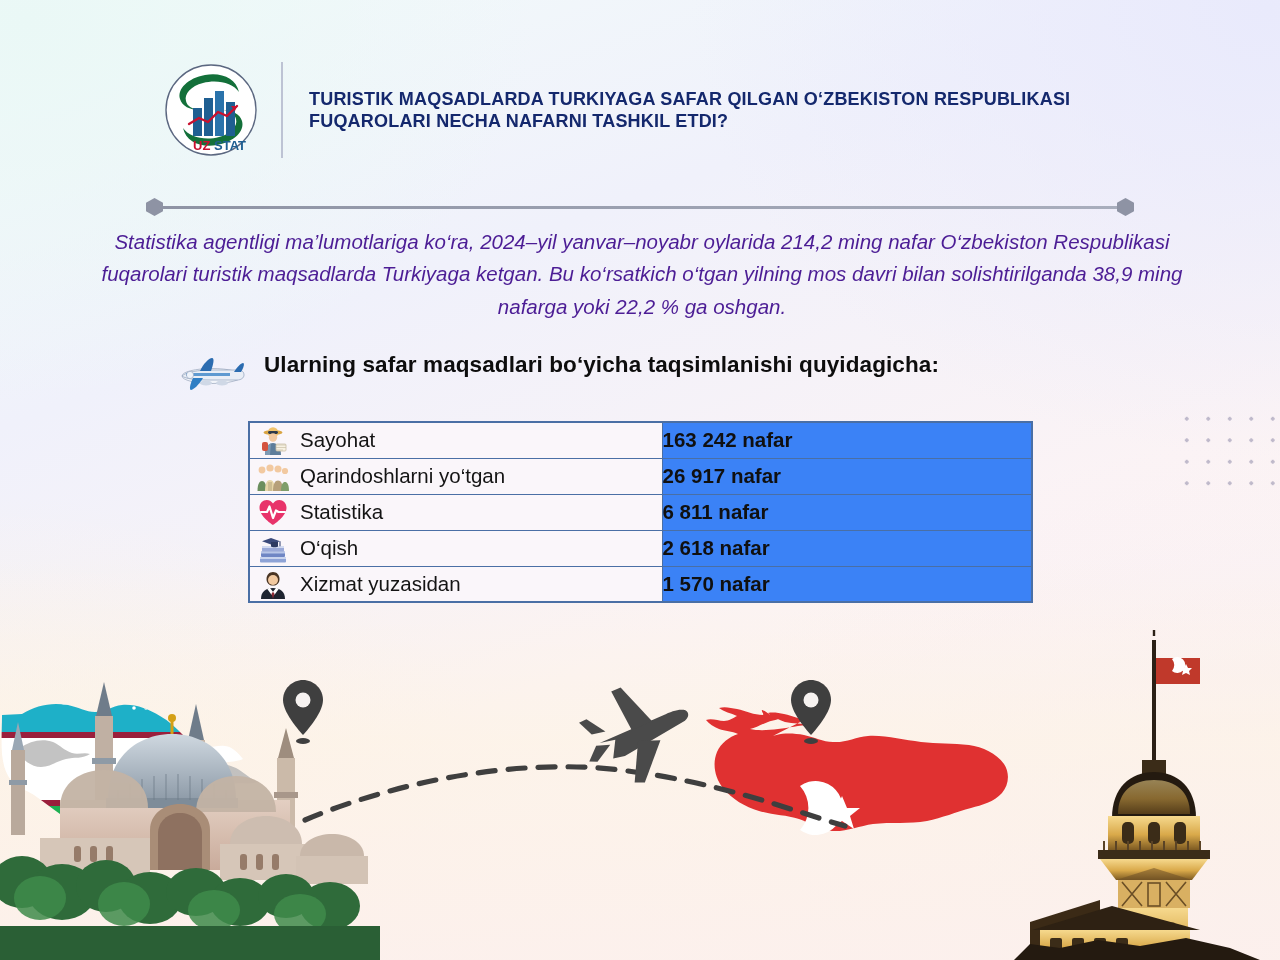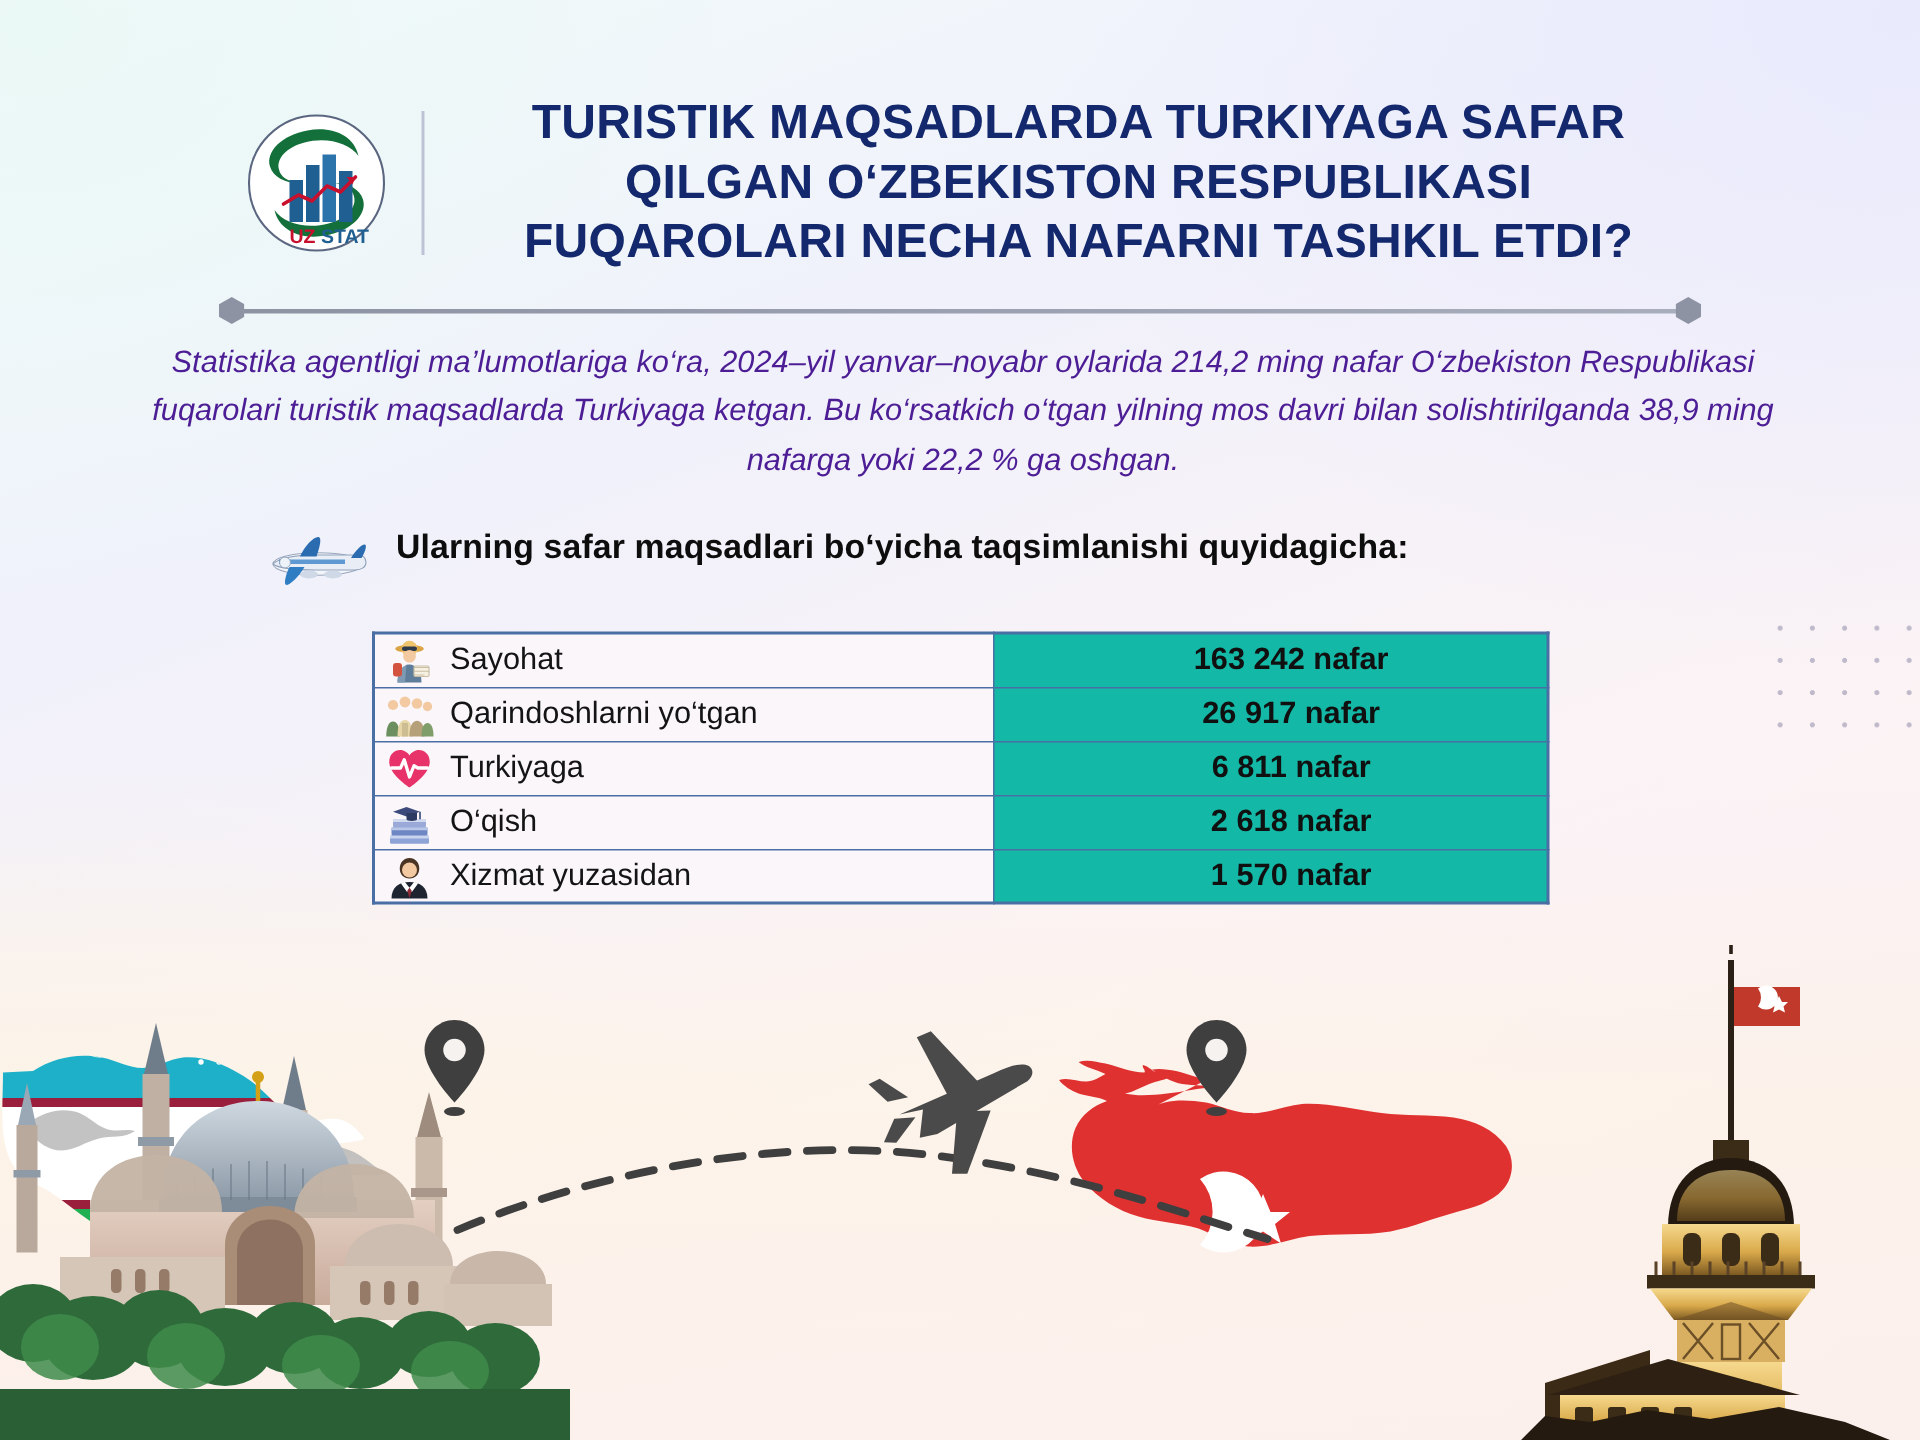--- a/index.html
+++ b/index.html
@@ -21,44 +21,44 @@
   #bg-warm{position:absolute;left:0;right:0;top:560px;height:400px;
     background:linear-gradient(180deg, rgba(253,246,232,0) 0%, rgba(253,243,230,.75) 45%, rgba(252,240,236,.9) 100%);}
   
   #dot-grid{position:absolute;left:1176px;top:408px;width:104px;height:92px;
     background-image:radial-gradient(#8e8aa8 1.6px, transparent 1.7px);
     background-size:21.5px 21.5px;opacity:.55;}
   
   #header{position:absolute;left:0;right:0;top:62px;display:flex;align-items:center;justify-content:center;gap:0;}
   #logo{width:96px;height:96px;position:relative;flex:0 0 auto;margin-left:12px;}
   #logo-sep{width:2px;height:96px;background:#bdc3d4;margin:0 26px 0 22px;flex:0 0 auto;}
-  #title{color:#14286d;font-weight:bold;font-size:32px;line-height:1.24;letter-spacing:.2px;
-    text-align:center;width:820px;}
+  #title{color:#14286d;font-weight:bold;font-size:18px;line-height:1.24;letter-spacing:.2px;
+    text-align:left;width:820px;}
   
   #divider{position:absolute;left:146px;top:198px;width:988px;height:18px;}
   #divider .bar{position:absolute;left:10px;right:10px;top:8px;height:3px;
     background:linear-gradient(90deg,#8e93a4,#a9aebd);border-radius:2px;}
   #divider .cap{position:absolute;top:0;width:17px;height:18px;background:#8e93a4;
     clip-path:polygon(50% 0,100% 27%,100% 73%,50% 100%,0 73%,0 27%);}
   #divider .cap.l{left:0;} #divider .cap.r{right:0;}
   
   #intro{position:absolute;left:92px;top:226px;width:1100px;text-align:center;
     font-style:italic;font-size:20.5px;line-height:1.58;color:#4c1d95;}
   
   #subtitle-row{position:absolute;left:170px;top:352px;display:flex;align-items:flex-start;gap:16px;}
   #plane-photo{width:78px;height:42px;position:relative;flex:0 0 auto;}
   #subtitle{font-size:22.5px;font-weight:bold;color:#0d0d0d;letter-spacing:.1px;}
   
   #table{position:absolute;left:248px;top:421px;width:785px;border:2px solid #4a6fa5;
     border-collapse:collapse;}
   #table tr{height:36px;}
   #table td{border:1.5px solid #4a6fa5;background:#faf6fa;}
   #table td.label{width:413px;padding-left:6px;}
-  #table td.value{text-align:center;font-weight:bold;font-size:20.5px;color:#101010;
-    background:#14b8a6;padding-left:28px;}
+  #table td.value{text-align:left;font-weight:bold;font-size:20.5px;color:#101010;
+    background:#3b82f6;}
   .cell-inner{display:flex;align-items:center;gap:10px;}
   .row-icon{width:34px;height:32px;flex:0 0 auto;position:relative;}
   .row-label{font-size:20.5px;color:#141414;}
   
   #scene{position:absolute;left:0;right:0;bottom:0;height:330px;}
   svg{display:block;}
 </style>
 </head>
 <body>
 
@@ -167,21 +167,21 @@
 
     <tr>
       <td class="label">
         <div class="cell-inner">
           <span class="row-icon">
             <svg viewBox="0 0 34 32" width="34" height="32" aria-hidden="true">
               <path d="M17 29S3.5 20.5 3.5 11.8C3.5 7 7 4 10.7 4c2.9 0 5 1.7 6.3 3.6C18.3 5.7 20.4 4 23.3 4 27 4 30.5 7 30.5 11.8 30.5 20.5 17 29 17 29z" fill="#e8336a"></path>
               <polyline points="5,16 11,16 13.5,10.5 17,22 20,14.5 22.5,16 29,16" fill="none" stroke="#ffffff" stroke-width="2.2" stroke-linejoin="round" stroke-linecap="round"></polyline>
             </svg>
           </span>
-          <span class="row-label">Turkiyaga</span>
+          <span class="row-label">Statistika</span>
         </div>
       </td>
       <td class="value">6 811 nafar</td>
     </tr>
 
     <tr>
       <td class="label">
         <div class="cell-inner">
           <span class="row-icon">
             <svg viewBox="0 0 34 32" width="34" height="32" aria-hidden="true">

